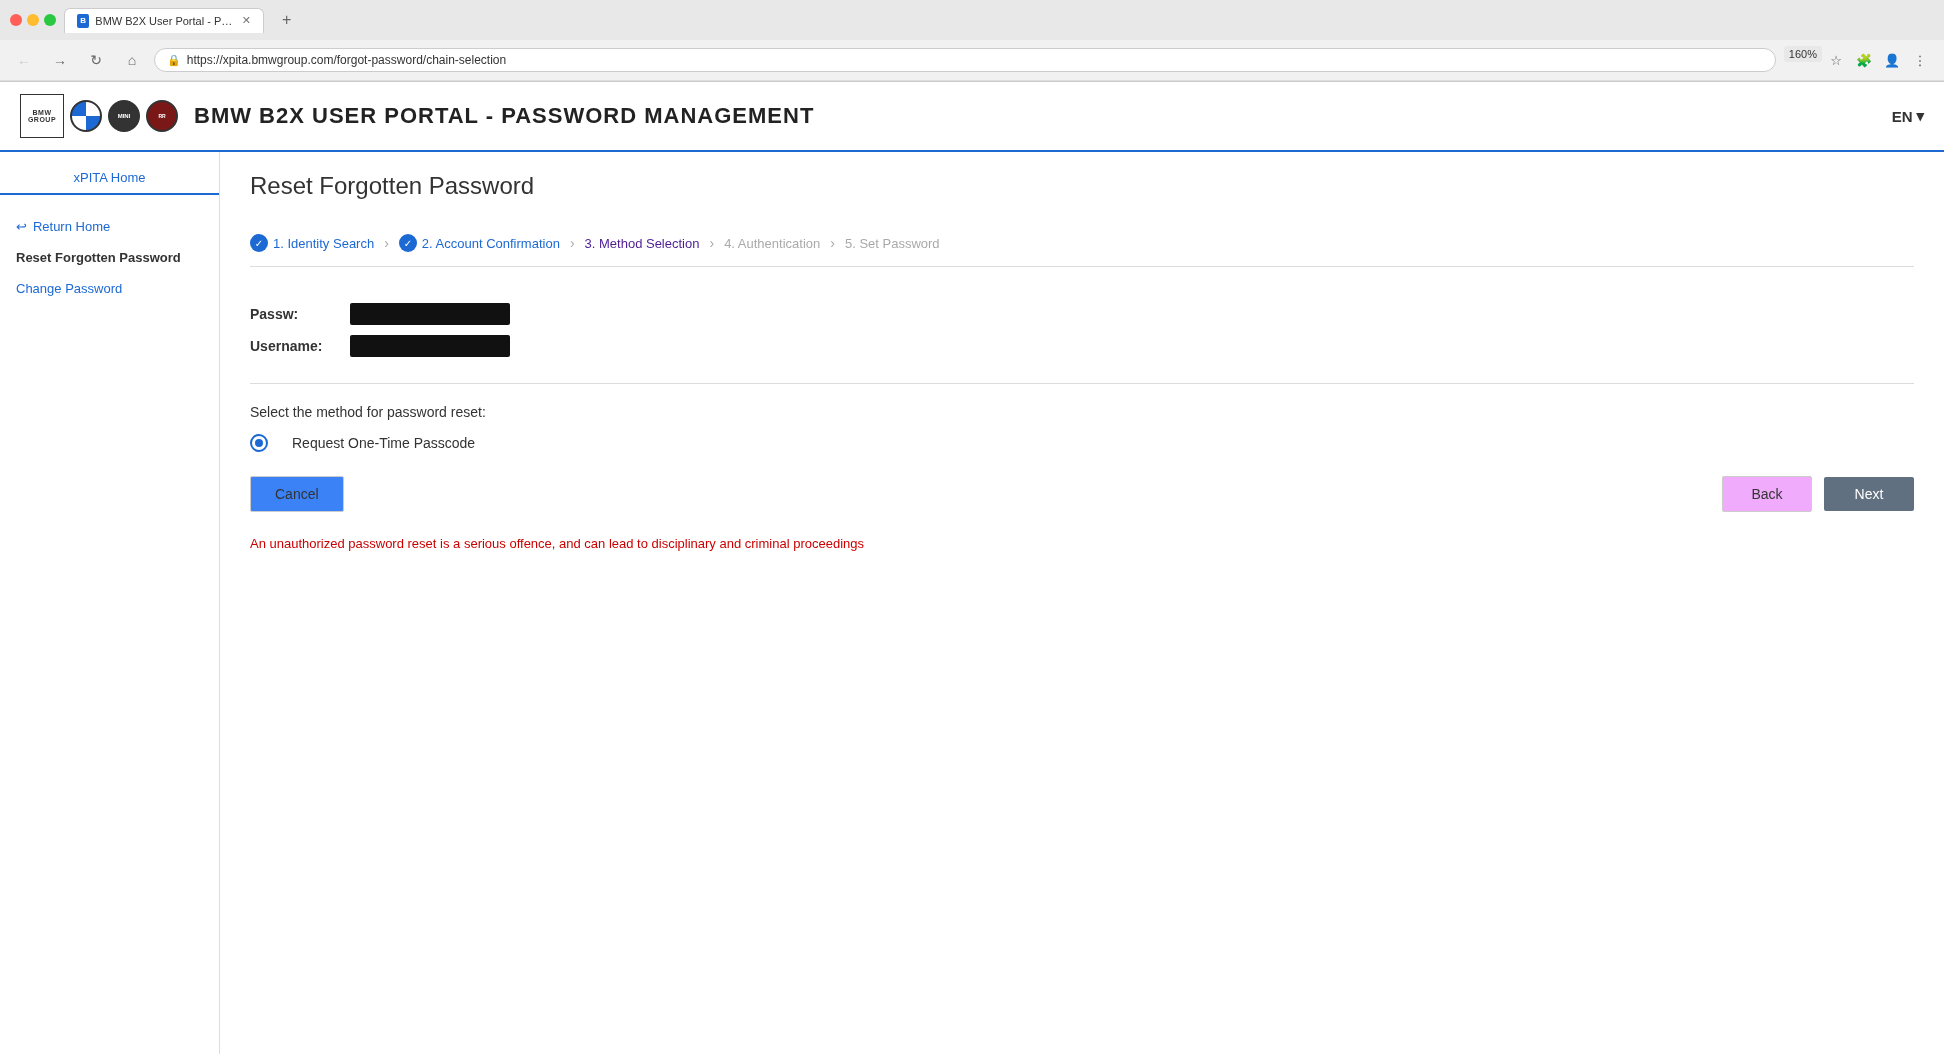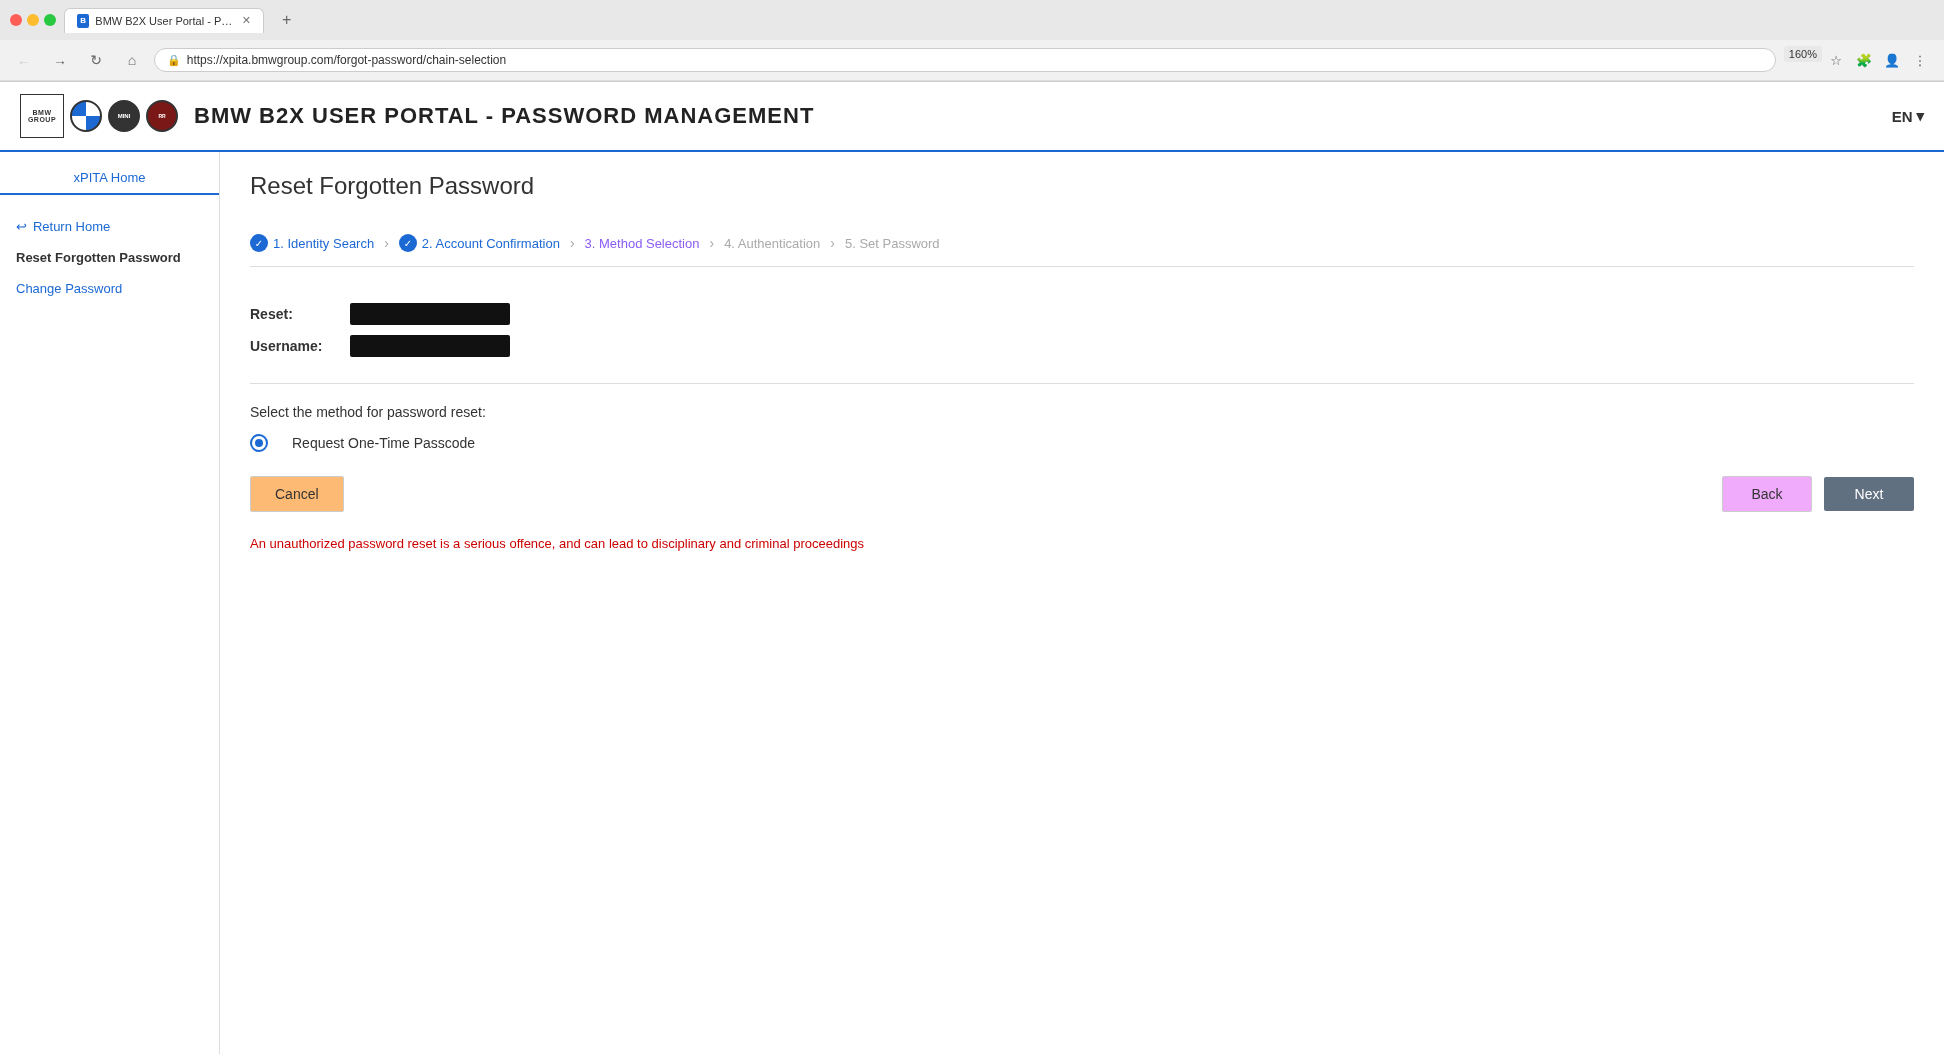--- a/index.html
+++ b/index.html
@@ -281,21 +281,21 @@
       width: 18px; height: 18px;
       border-radius: 50%;
       display: flex; align-items: center; justify-content: center;
       font-size: 10px;
     }
     .step-icon.completed {
       background: #1c69d4;
       color: #fff;
     }
     .step-label.completed { color: #1c69d4; }
-    .step-label.active-step { color: #8b5cf6; font-weight: 500; }
+    .step-label.active-step { color: #4c1d95; font-weight: 500; }
     .step-label.pending { color: #aaa; }
     .step-arrow {
       color: #aaa;
       font-size: 14px;
       margin: 0 2px;
     }
 
     
     .user-info-section {
       padding: 16px 0;
@@ -353,21 +353,21 @@
     
     .action-buttons {
       display: flex;
       align-items: center;
       gap: 12px;
       margin-bottom: 24px;
     }
     .btn-cancel {
       padding: 9px 24px;
       border: 1px solid #ccc;
-      background: #fdba74;
+      background: #3b82f6;
       color: #333;
       font-size: 14px;
       cursor: pointer;
       border-radius: 2px;
       min-width: 90px;
     }
     .btn-spacer { flex: 1; }
     .btn-back {
       padding: 9px 24px;
       border: 1px solid #ccc;
@@ -496,21 +496,21 @@
       </div>
       <span class="step-arrow">›</span>
 
       <div class="step">
         <span class="step-label pending">5. Set Password</span>
       </div>
     </div>
 
     <div class="user-info-section">
       <div class="user-info-row">
-        <span class="user-info-label">Reset:</span>
+        <span class="user-info-label">Passw:</span>
         <div class="user-info-value"></div>
       </div>
       <div class="user-info-row">
         <span class="user-info-label">Username:</span>
         <div class="user-info-value"></div>
       </div>
     </div>
 
     <div class="method-section">
       <p class="method-title">Select the method for password reset:</p>

